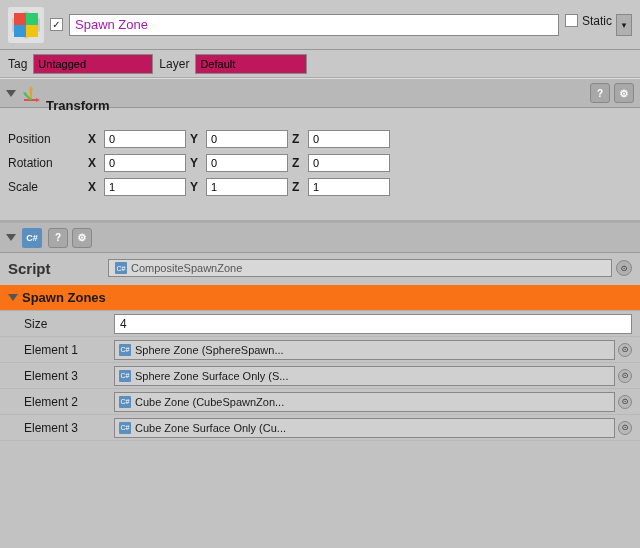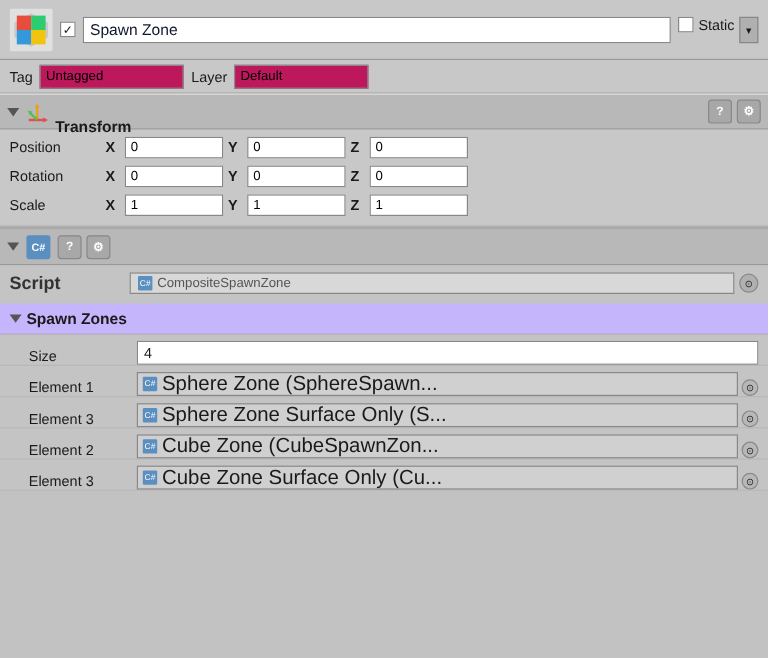--- a/index.html
+++ b/index.html
@@ -42,21 +42,21 @@
       font-size: 10px;
     }
     .title-field {
       flex: 1;
       height: 22px;
       border: 1px solid #888;
       background: #fff;
       padding: 2px 5px;
       font-size: 13px;
       font-weight: normal;
-      color: #0f172a;
+      color: #a21caf;
     }
     .static-area {
       display: flex;
       align-items: flex-start;
       gap: 4px;
       margin-left: auto;
       font-size: 12px;
     }
     .static-cb {
       width: 13px;
@@ -138,21 +138,21 @@
       display: flex; align-items: center; justify-content: center;
       font-size: 10px;
       cursor: pointer;
       color: #fff;
       font-weight: bold;
     }
 
     
     .transform-body {
       background: #c8c8c8;
-      padding: 4px 8px;
+      padding: 20px 8px;
       border-bottom: 1px solid #aaa;
     }
     .transform-row {
       display: flex;
       align-items: center;
       height: 22px;
       margin-bottom: 2px;
     }
     .transform-label {
       width: 80px;
@@ -248,39 +248,39 @@
       border-radius: 50%;
       background: #b0b0b0;
       display: flex; align-items: center; justify-content: center;
       font-size: 8px;
       cursor: pointer;
       margin-left: 4px;
     }
 
     
     .spawn-header {
-      background: #c4b5fd;
+      background: #f97316;
       padding: 3px 8px;
       display: flex;
       align-items: center;
       gap: 4px;
       height: 26px;
       border-bottom: 1px solid #b0b0b0;
     }
     .spawn-title {
       font-weight: bold;
       font-size: 13px;
     }
 
     .spawn-body {
       background: #c4c4c4;
     }
     .spawn-row {
       display: flex;
-      align-items: flex-end;
+      align-items: center;
       height: 26px;
       padding: 0 8px 0 24px;
       border-bottom: 1px solid #b8b8b8;
     }
     .spawn-row-label {
       width: 90px;
       font-size: 12px;
     }
     .spawn-value-field {
       flex: 1;
@@ -307,21 +307,21 @@
     .element-icon {
       width: 12px; height: 12px;
       background: #5a8fc0;
       border-radius: 1px;
       flex-shrink: 0;
       display: flex; align-items: center; justify-content: center;
       font-size: 7px;
       color: #fff;
     }
     .element-text {
-      font-size: 17px;
+      font-size: 11px;
       white-space: nowrap;
       overflow: hidden;
       text-overflow: ellipsis;
     }
     .element-circle {
       width: 14px; height: 14px;
       border-radius: 50%;
       border: 1px solid #888;
       background: #b8b8b8;
       display: flex; align-items: center; justify-content: center;

